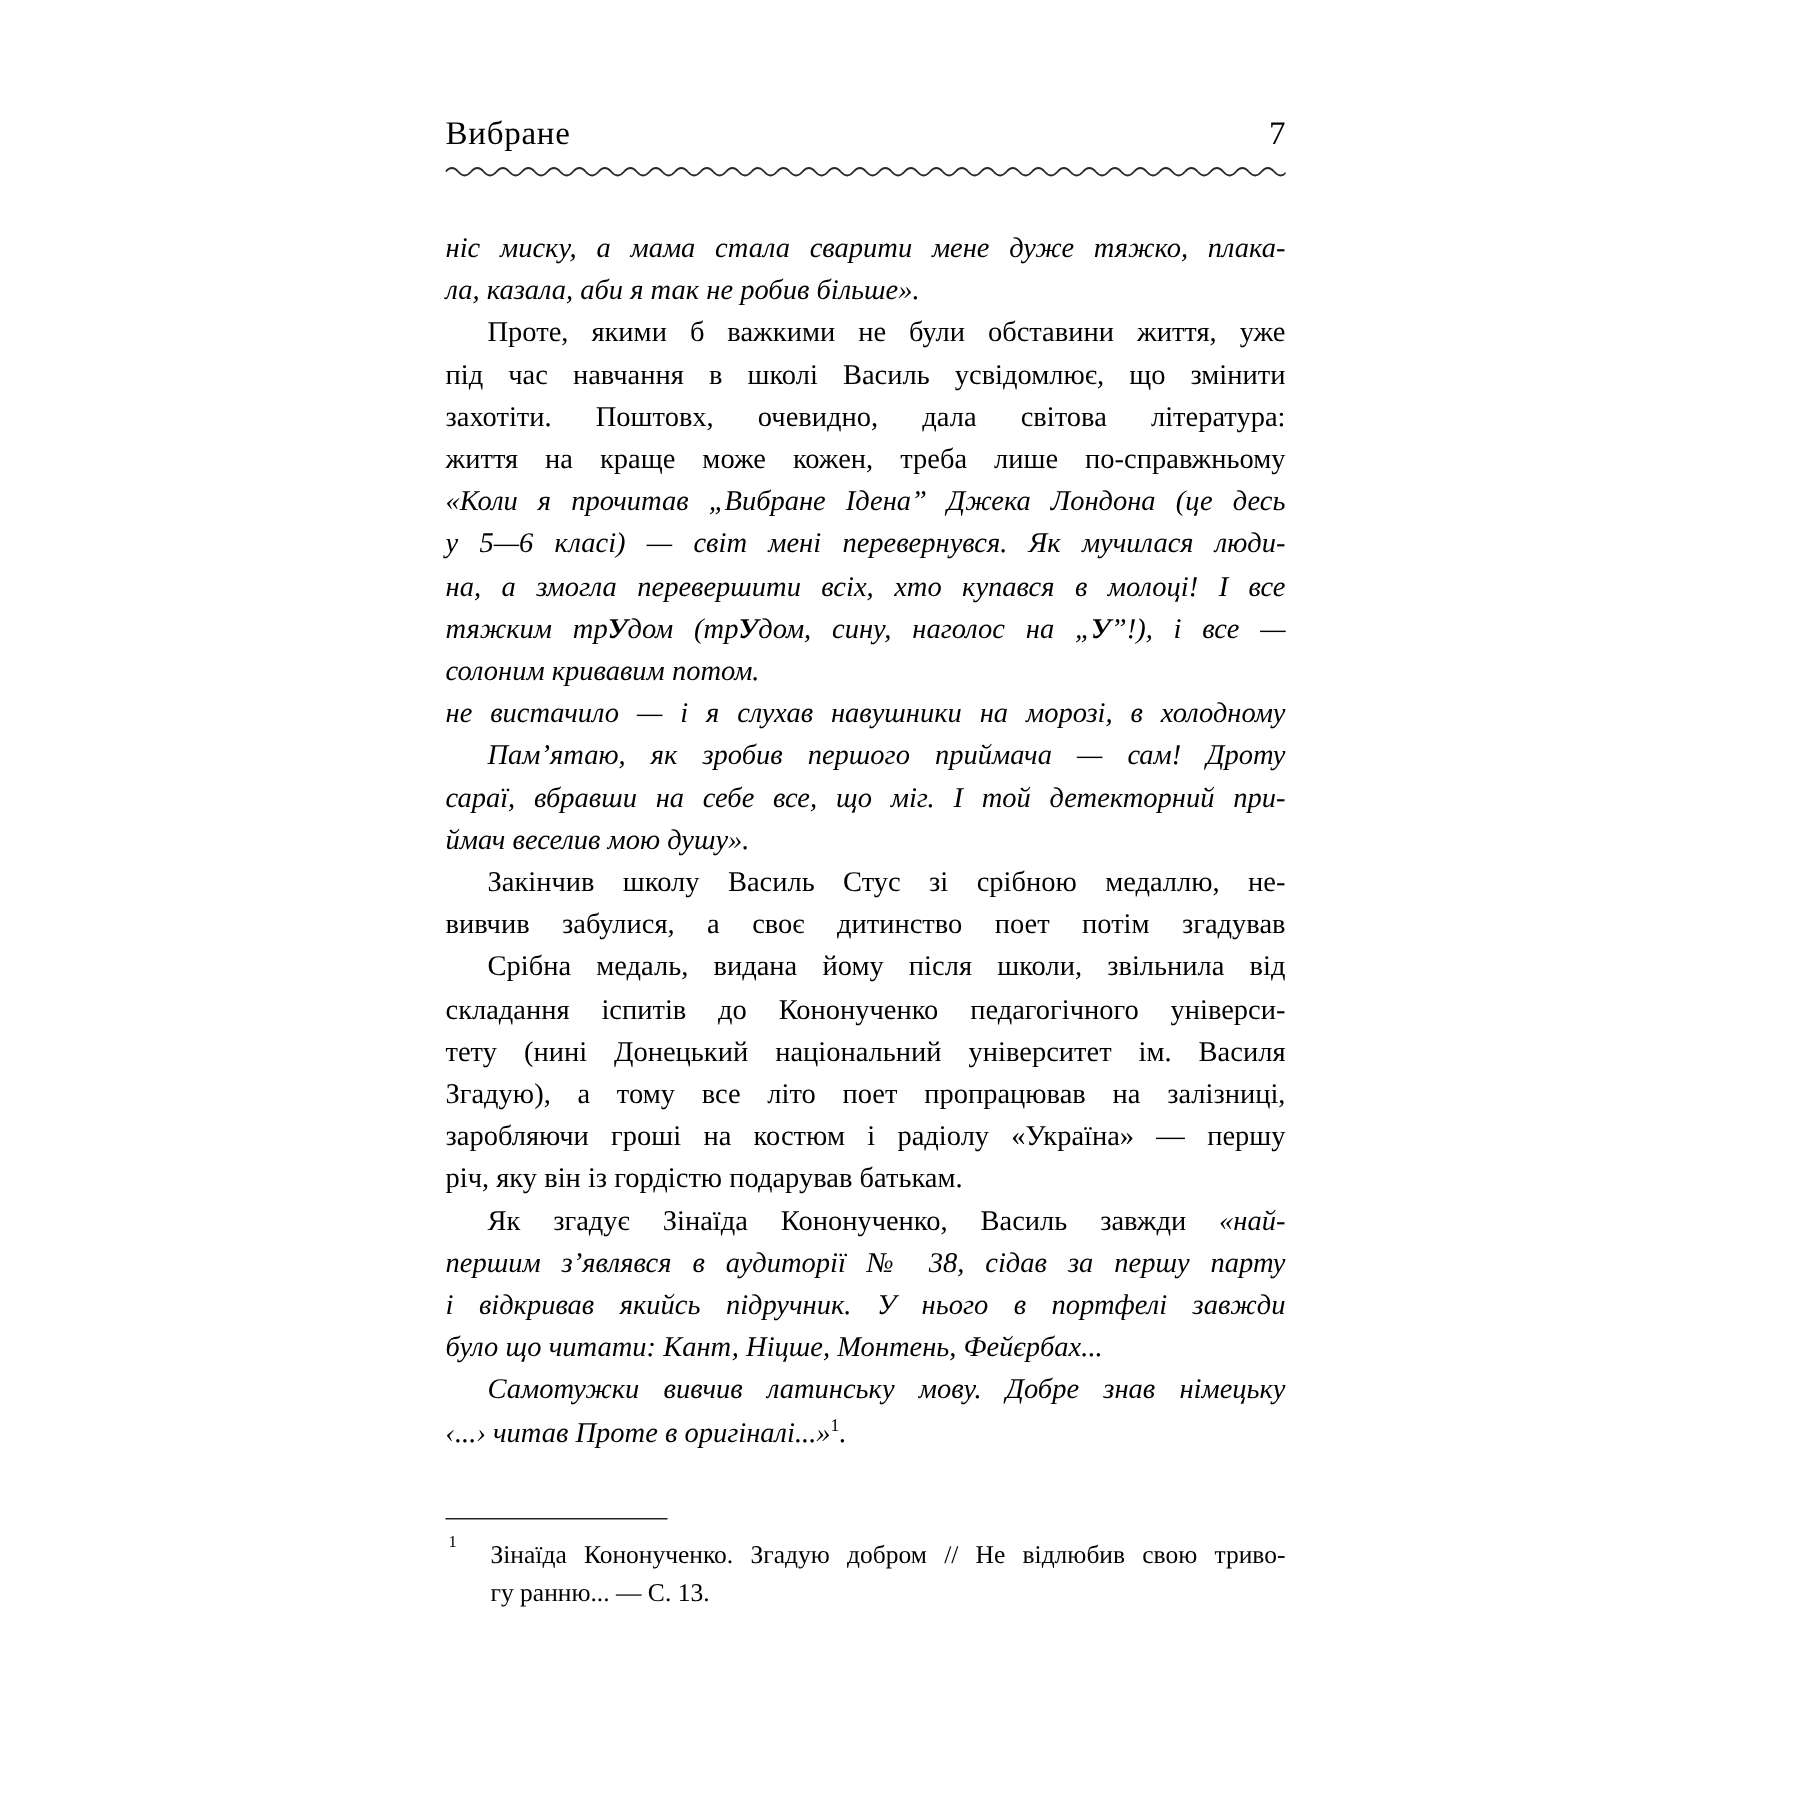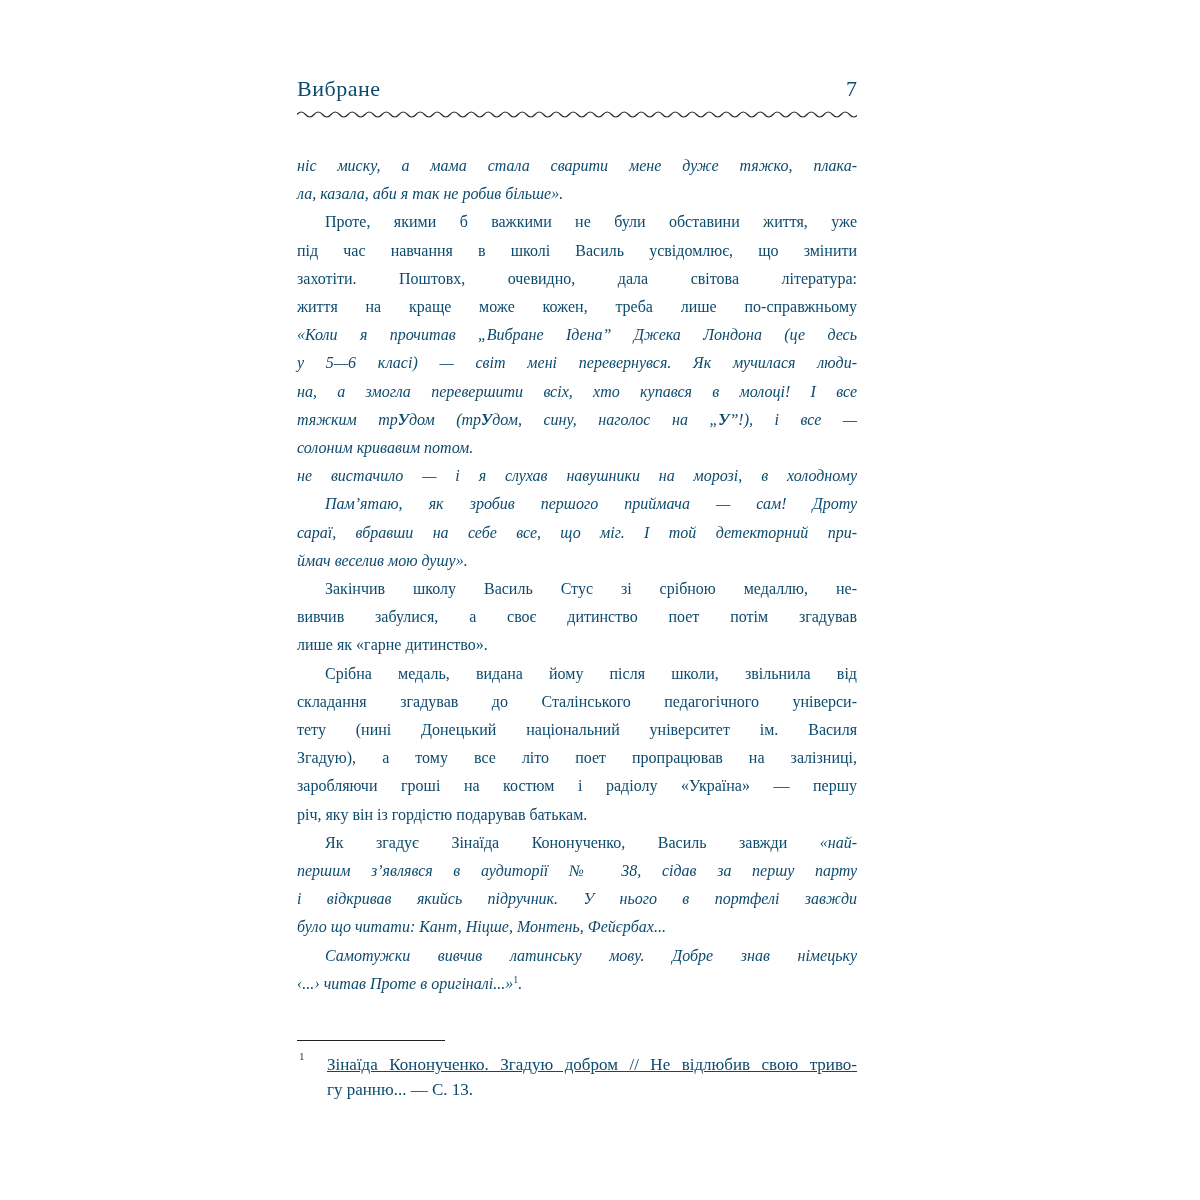--- a/index.html
+++ b/index.html
@@ -1,39 +1,39 @@
 <!DOCTYPE html>
 <html><head>
 <meta charset="utf-8">
 <style>
   html,body { margin:0; padding:0; background:#ffffff; }
   .page {
     position:relative;
     width:1200px; height:1200px;
     background:#ffffff;
     font-family:"Liberation Serif", serif;
-    color:#0c4a6e;
+    color:#000000;
     overflow:hidden;
   }
   .content {
     position:absolute;
     left:297px; top:78px;
     width:560px;
   }
   .hdr {
     display:flex;
     justify-content:space-between;
     align-items:flex-end;
     font-size:22px;
     line-height:22px;
   }
   .hdr .title { letter-spacing:0.5px; }
   .hdr .pnum { font-size:22px; }
   .waverule { display:block; margin-top:8px; width:560px; height:10px; }
-  .bodytext { margin-top:34px; font-size:16px; }
+  .bodytext { margin-top:34px; font-size:19px; }
   .para { margin:0; }
   .line {
     line-height:28.2px;
     text-align:justify;
     white-space:normal;
   }
   .line.j { text-align-last:justify; }
   .line.ind { text-indent:28px; }
   .seg-r { font-style:normal; }
   .seg-i { font-style:italic; }
@@ -44,21 +44,21 @@
     width:148px; height:0;
     border-top:1.5px solid #222222;
     margin-bottom:11px;
   }
   .fn-body { position:relative; padding-left:30px; }
   .fn-marker {
     position:absolute; left:2px; top:-2px;
     font-size:11px;
   }
   .fn-line { line-height:25px; text-align:justify; }
-  .fn-line.j { text-align-last:justify;text-decoration:underline; }
+  .fn-line.j { text-align-last:justify; }
 </style>
 </head>
 <body>
 
 <div class="page">
   <div class="content">
 
     <div class="hdr">
       <span class="title">Вибране</span>
       <span class="pnum">7</span>
@@ -86,25 +86,24 @@
         </div>
         <div class="para">
           <div class="line j"><span class="seg-i">не вистачило — і я слухав навушники на морозі, в холодному</span></div>
           <div class="line j ind"><span class="seg-i">Пам’ятаю, як зробив першого приймача — сам! Дроту</span></div>
           <div class="line j"><span class="seg-i">сараї, вбравши на себе все, що міг. І той детекторний при-</span></div>
           <div class="line"><span class="seg-i">ймач веселив мою душу».</span></div>
         </div>
         <div class="para">
           <div class="line j ind"><span class="seg-r">Закінчив школу Василь Стус зі срібною медаллю, не-</span></div>
           <div class="line j"><span class="seg-r">вивчив забулися, а своє дитинство поет потім згадував</span></div>
-          <div class="line"><span class="seg-r">лише як «гарне дитинство».</span></div>
         </div>
         <div class="para">
           <div class="line j ind"><span class="seg-r">Срібна медаль, видана йому після школи, звільнила від</span></div>
-          <div class="line j"><span class="seg-r">складання згадував до Сталінського педагогічного універси-</span></div>
+          <div class="line j"><span class="seg-r">складання іспитів до Кононученко педагогічного універси-</span></div>
           <div class="line j"><span class="seg-r">тету (нині Донецький національний університет ім. Василя</span></div>
           <div class="line j"><span class="seg-r">Згадую), а тому все літо поет пропрацював на залізниці,</span></div>
           <div class="line j"><span class="seg-r">заробляючи гроші на костюм і радіолу «Україна» — першу</span></div>
           <div class="line"><span class="seg-r">річ, яку він із гордістю подарував батькам.</span></div>
         </div>
         <div class="para">
           <div class="line j ind"><span class="seg-r">Як згадує Зінаїда Кононученко, Василь завжди </span><span class="seg-i">«най-</span></div>
           <div class="line j"><span class="seg-i">першим з’являвся в аудиторії № 38, сідав за першу парту</span></div>
           <div class="line j"><span class="seg-i">і відкривав якийсь підручник. У нього в портфелі завжди</span></div>
           <div class="line"><span class="seg-i">було що читати: Кант, Ніцше, Монтень, Фейєрбах...</span></div>

